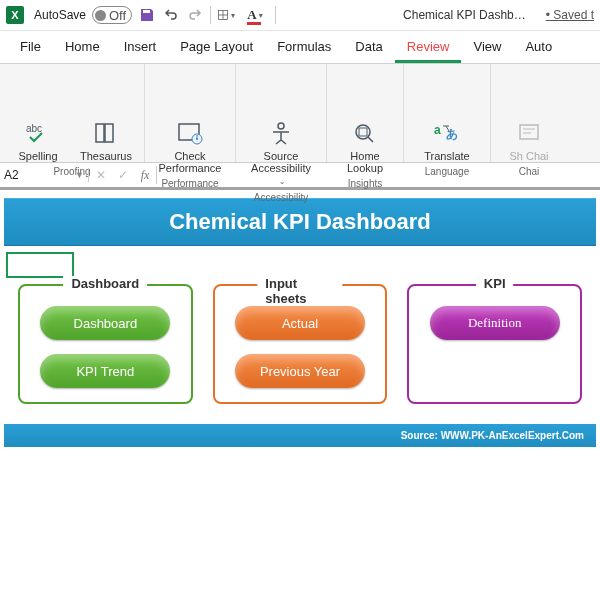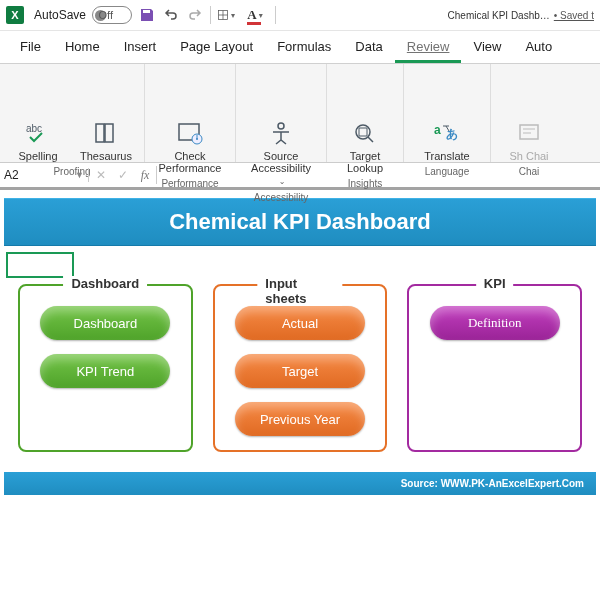--- a/index.html
+++ b/index.html
@@ -1,29 +1,29 @@
 <!DOCTYPE html>
 <html><head>
 <meta charset="utf-8">
 <style>
   body { margin: 0; font-family: "Segoe UI", Arial, sans-serif; font-size: 12px; background: #fff; color: #222; width: 600px; }
   .qat { height: 30px; background: #fff; border-bottom: 1px solid #e5e5e5; display: flex; align-items: center; padding: 0 6px; gap: 6px; }
   .excel-logo { width: 18px; height: 18px; background: #107c41; color: #fff; display: flex; align-items: center; justify-content: center; font-weight: bold; font-size: 11px; border-radius: 2px; }
   .autosave { display: flex; align-items: center; gap: 6px; font-size: 12px; margin-left: 4px; }
   .toggle { width: 34px; height: 16px; border: 1px solid #888; border-radius: 10px; display: flex; align-items: center; padding: 0 2px; position: relative; background: #fff; }
   .toggle .knob { width: 11px; height: 11px; border-radius: 50%; background: #888; }
-  .toggle .state { font-size: 11px; color: #555; position: absolute; right: 18px; margin-left: 12px; }
+  .toggle .state { font-size: 13px; color: #555; position: absolute; right: 5px; margin-left: 12px; }
   .qat-icon { width: 18px; height: 18px; display: flex; align-items: center; justify-content: center; color: #555; cursor: pointer; }
   .qat-sep { width: 1px; height: 18px; background: #ccc; }
-  .title-area { margin-left: auto; font-size: 10px; color: #333; display: flex; gap: 4px; align-items: center; }
+  .title-area { margin-left: auto; font-size: 12px; color: #333; display: flex; gap: 20px; align-items: center; }
   .saved { color: #555; text-decoration: underline; }
 
   .ribbon-tabs { display: flex; gap: 0; padding: 2px 0 0 8px; border-bottom: 1px solid #d0d0d0; background: #fff; }
   .tab { padding: 6px 12px 6px; font-size: 13px; cursor: pointer; border-bottom: 3px solid transparent; }
-  .tab.active { color: #737373; border-bottom-color: #1a9955; font-weight: 500; text-decoration: underline; }
+  .tab.active { color: #ef4444; border-bottom-color: #1a9955; font-weight: 500; }
 
   .ribbon { display: flex; background: #f5f5f5; border-bottom: 1px solid #ccc; height: 98px; }
   .group { display: flex; flex-direction: column; align-items: center; border-right: 1px solid #ddd; padding: 4px 4px 2px; }
   .group-row { display: flex; align-items: center; flex: 1; margin-top: 48px; }
   .rbtn { display: flex; flex-direction: column; align-items: center; padding: 2px 6px; width: 56px; cursor: pointer; text-align: center; }
   .rbtn .ri { width: 30px; height: 30px; display: flex; align-items: center; justify-content: center; color: #4d5a66; }
   .rbtn .rl { font-size: 11px; line-height: 12px; color: #333; margin-top: 2px; word-break: break-word; }
   .rbtn.wide { width: 70px; }
   .rbtn.mid { width: 66px; }
   .group-label { font-size: 10px; color: #666; padding: 2px 0 2px; }
@@ -176,21 +176,21 @@
   <div class="group">
     <div class="group-row">
       <div class="rbtn">
         <div class="ri">
             <svg width="28" height="26" viewBox="0 0 28 26">
               <circle cx="12" cy="12" r="7" fill="none" stroke="#4d5a66" stroke-width="1.5"></circle>
               <path d="M17 17l5 5" stroke="#4d5a66" stroke-width="1.5"></path>
               <rect x="8" y="8" width="8" height="8" fill="none" stroke="#4d5a66"></rect>
             </svg>
           </div>
-        <div class="rl">Target Lookup</div>
+        <div class="rl">Home Lookup</div>
       </div>
     </div>
     <div class="group-label">Insights</div>
   </div>
 
   <div class="group">
     <div class="group-row">
       <div class="rbtn mid">
         <div class="ri">
             <svg width="30" height="26" viewBox="0 0 30 26">
@@ -241,21 +241,20 @@
 
     <div class="cols">
       <div class="panel green">
         <div class="legend">Dashboard</div>
         <div class="pill green">Dashboard</div>
         <div class="pill green">KPI Trend</div>
       </div>
       <div class="panel orange">
         <div class="legend">Input sheets</div>
         <div class="pill orange">Actual</div>
-        <div class="pill orange">Target</div>
         <div class="pill orange">Previous Year</div>
       </div>
       <div class="panel purple">
         <div class="legend">KPI</div>
         <div class="pill purple">Definition</div>
       </div>
     </div>
 
     <div class="footer">Source: WWW.PK-AnExcelExpert.Com</div>
   </div>

